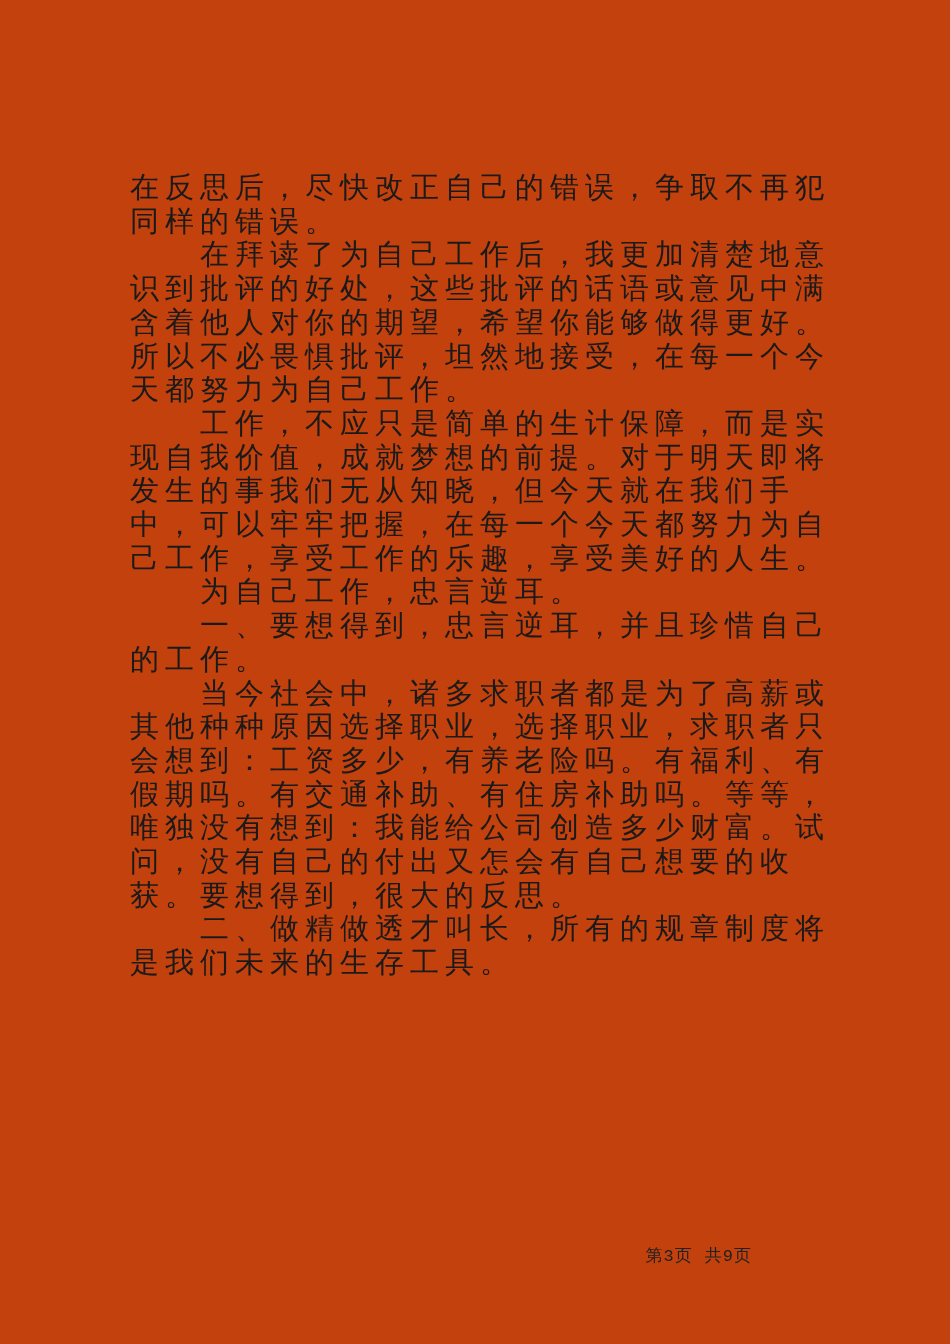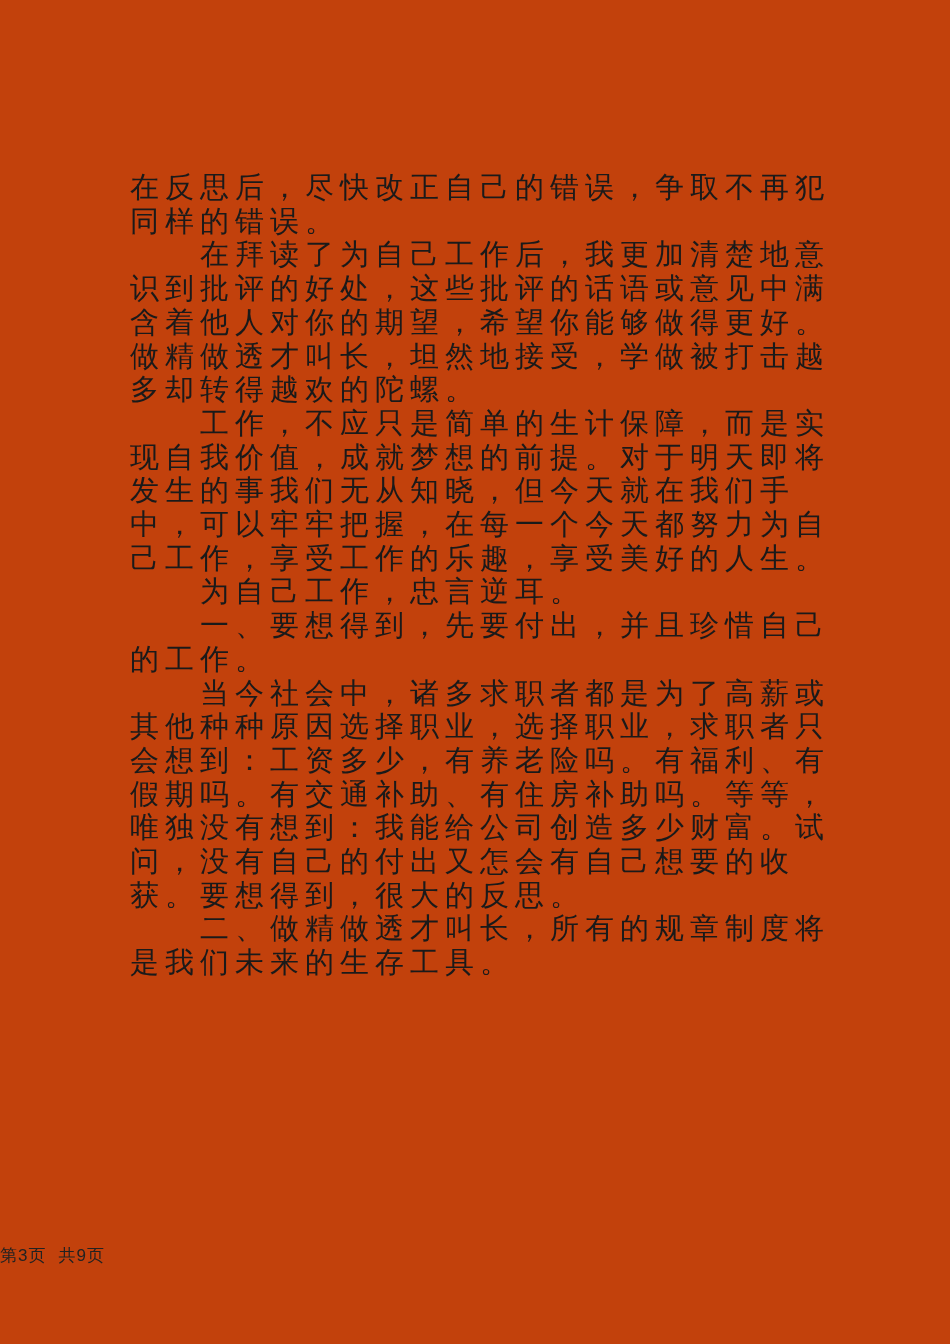--- a/index.html
+++ b/index.html
@@ -38,38 +38,38 @@
     white-space: normal;
   }
   .para.no-indent {
     text-indent: 0;
   }
   .footer {
     position: absolute;
     top: 1244px;
     left: 0;
     width: 752px;
-    text-align: left;
-    font-family: Liberation Sans, sans-serif;
+    text-align: right;
+    font-family: Liberation Mono, monospace;
     font-size: 17px;
     letter-spacing: 1px;
     color: #222;
   }
   .footer span + span { margin-left: 12px; }
 </style>
 </head>
 <body>
 
 <div class="page">
   <div class="content">
     <p class="para no-indent">在反思后，尽快改正自己的错误，争取不再犯同样的错误。</p>
-    <p class="para">在拜读了为自己工作后，我更加清楚地意识到批评的好处，这些批评的话语或意见中满含着他人对你的期望，希望你能够做得更好。做精做透才叫长，坦然地接受，学做被打击越多却转得越欢的陀螺。</p>
+    <p class="para">在拜读了为自己工作后，我更加清楚地意识到批评的好处，这些批评的话语或意见中满含着他人对你的期望，希望你能够做得更好。所以不必畏惧批评，坦然地接受，在每一个今天都努力为自己工作。</p>
     <p class="para">工作，不应只是简单的生计保障，而是实现自我价值，成就梦想的前提。对于明天即将发生的事我们无从知晓，但今天就在我们手中，可以牢牢把握，在每一个今天都努力为自己工作，享受工作的乐趣，享受美好的人生。</p>
     <p class="para">为自己工作，忠言逆耳。</p>
-    <p class="para">一、要想得到，先要付出，并且珍惜自己的工作。</p>
+    <p class="para">一、要想得到，忠言逆耳，并且珍惜自己的工作。</p>
     <p class="para">当今社会中，诸多求职者都是为了高薪或其他种种原因选择职业，选择职业，求职者只会想到：工资多少，有养老险吗。有福利、有假期吗。有交通补助、有住房补助吗。等等，唯独没有想到：我能给公司创造多少财富。试问，没有自己的付出又怎会有自己想要的收获。要想得到，很大的反思。</p>
     <p class="para">二、做精做透才叫长，所有的规章制度将是我们未来的生存工具。</p>
 
   </div>
 
   <div class="footer">
     <span>第3页</span><span>共9页</span>
   </div>
 </div>
 

